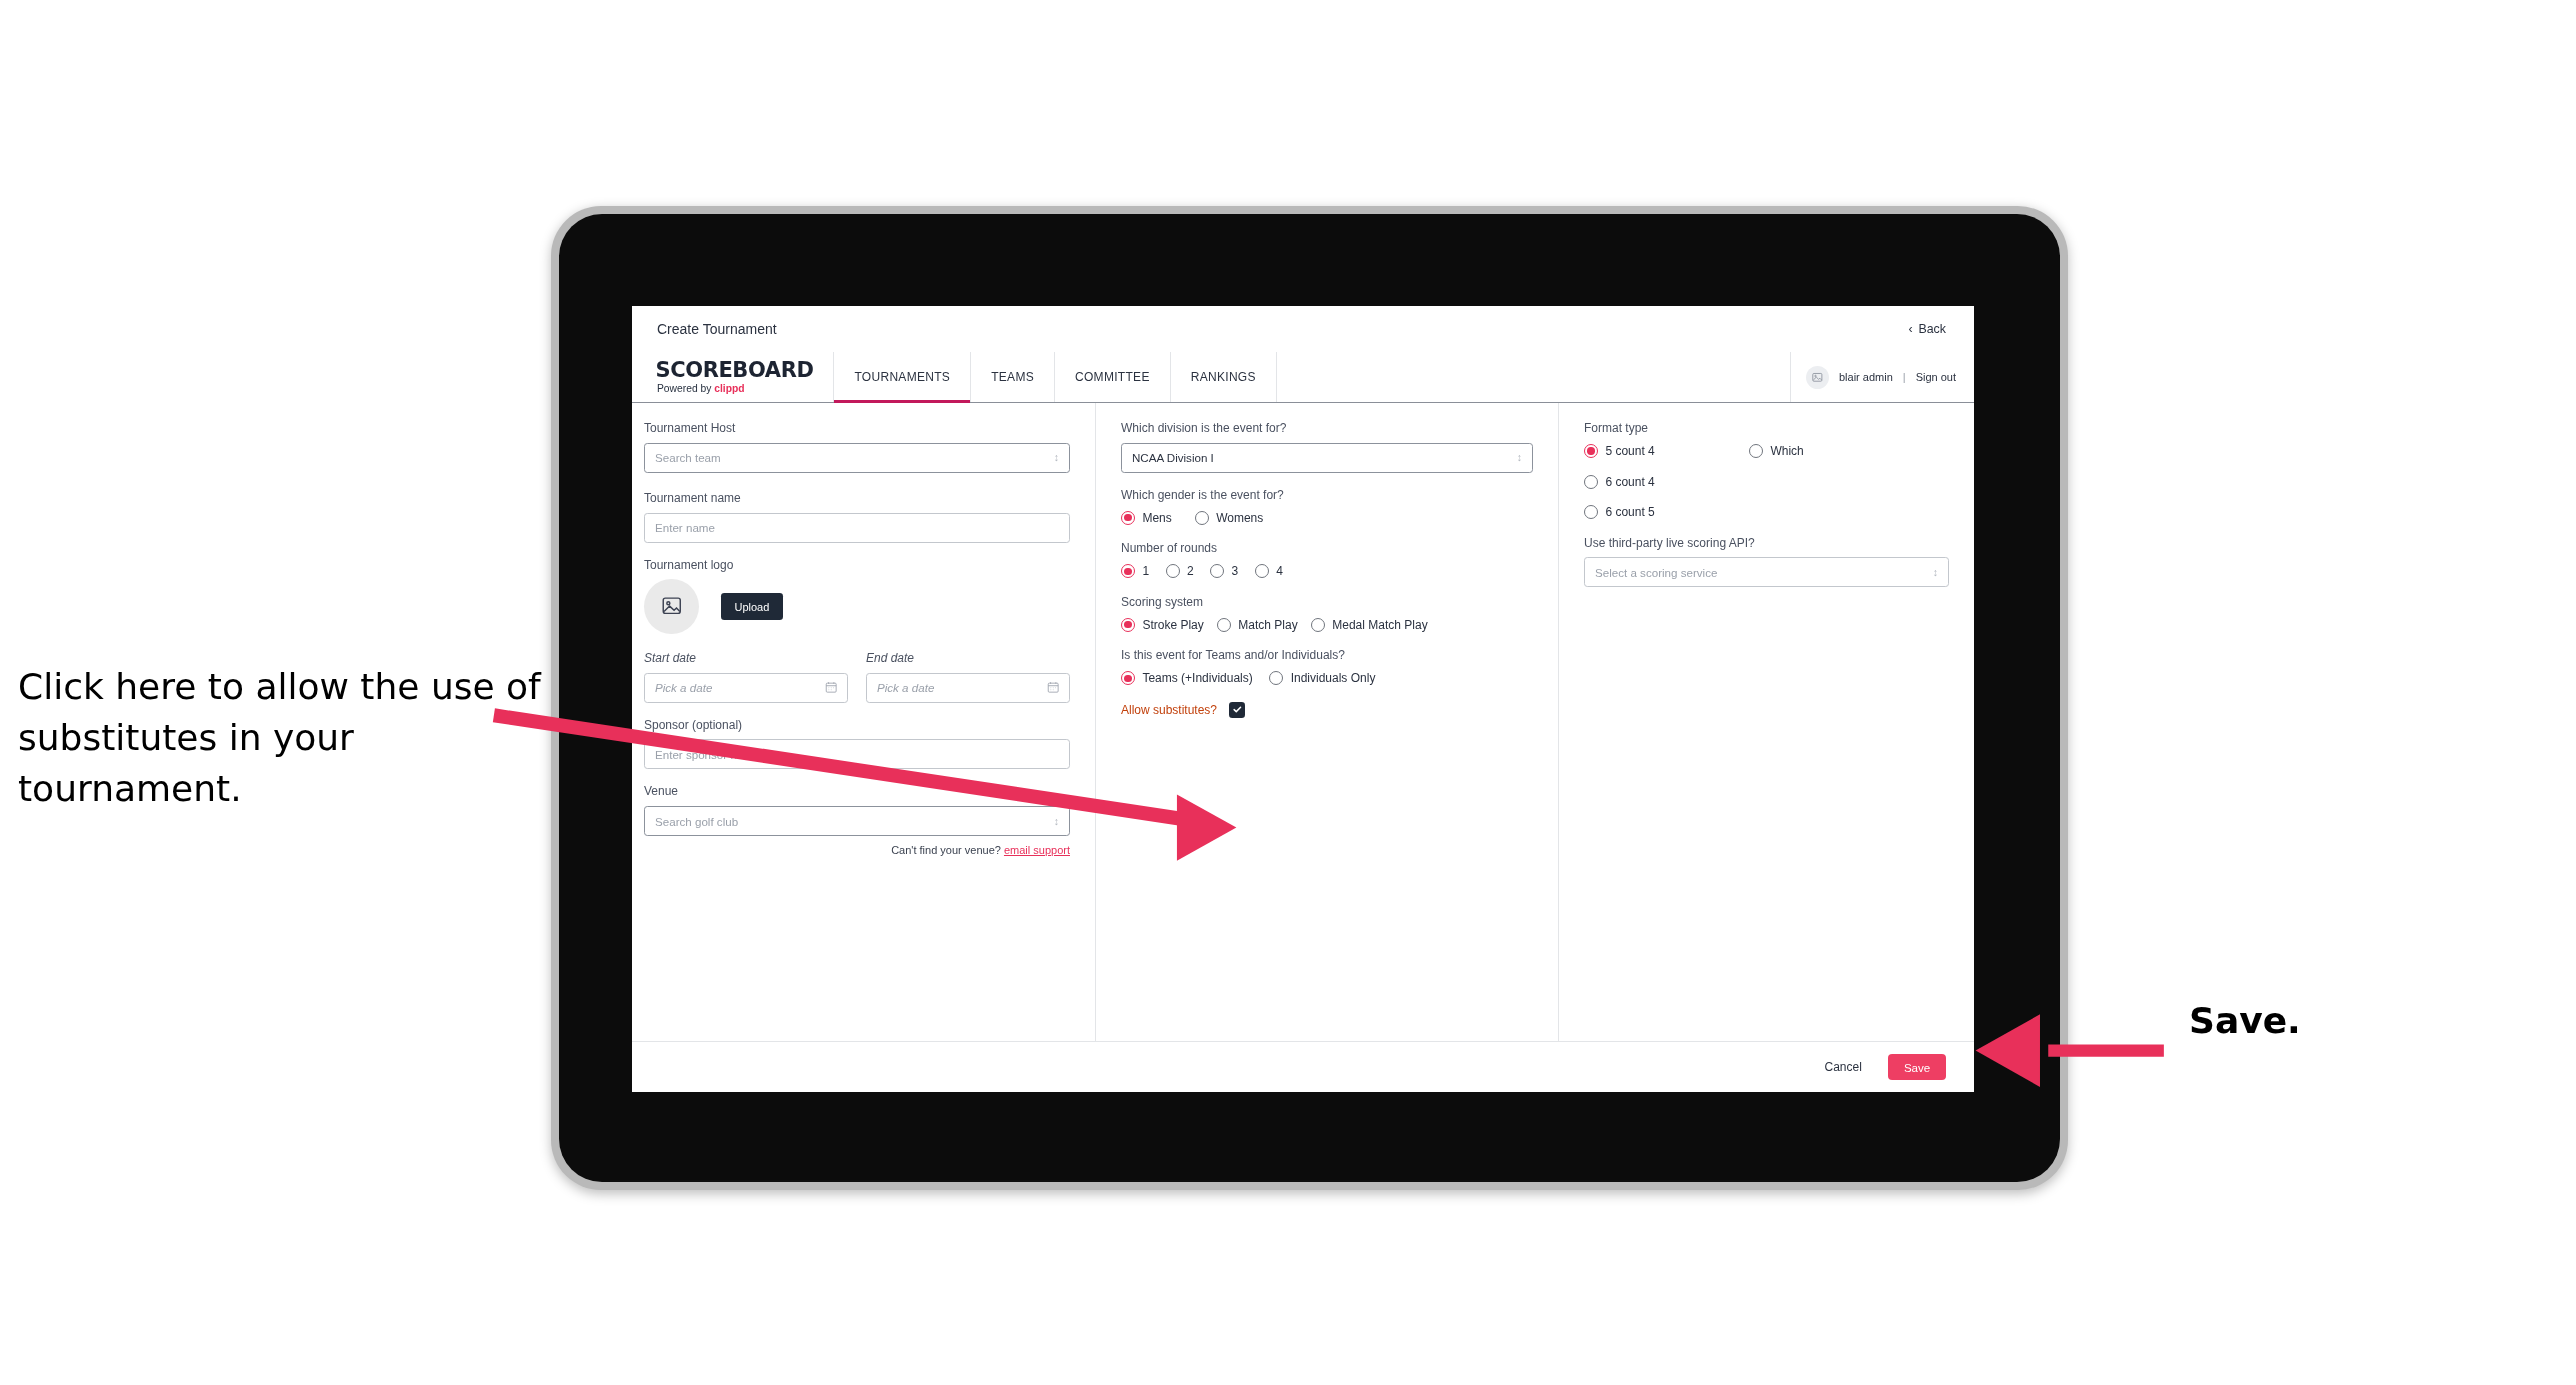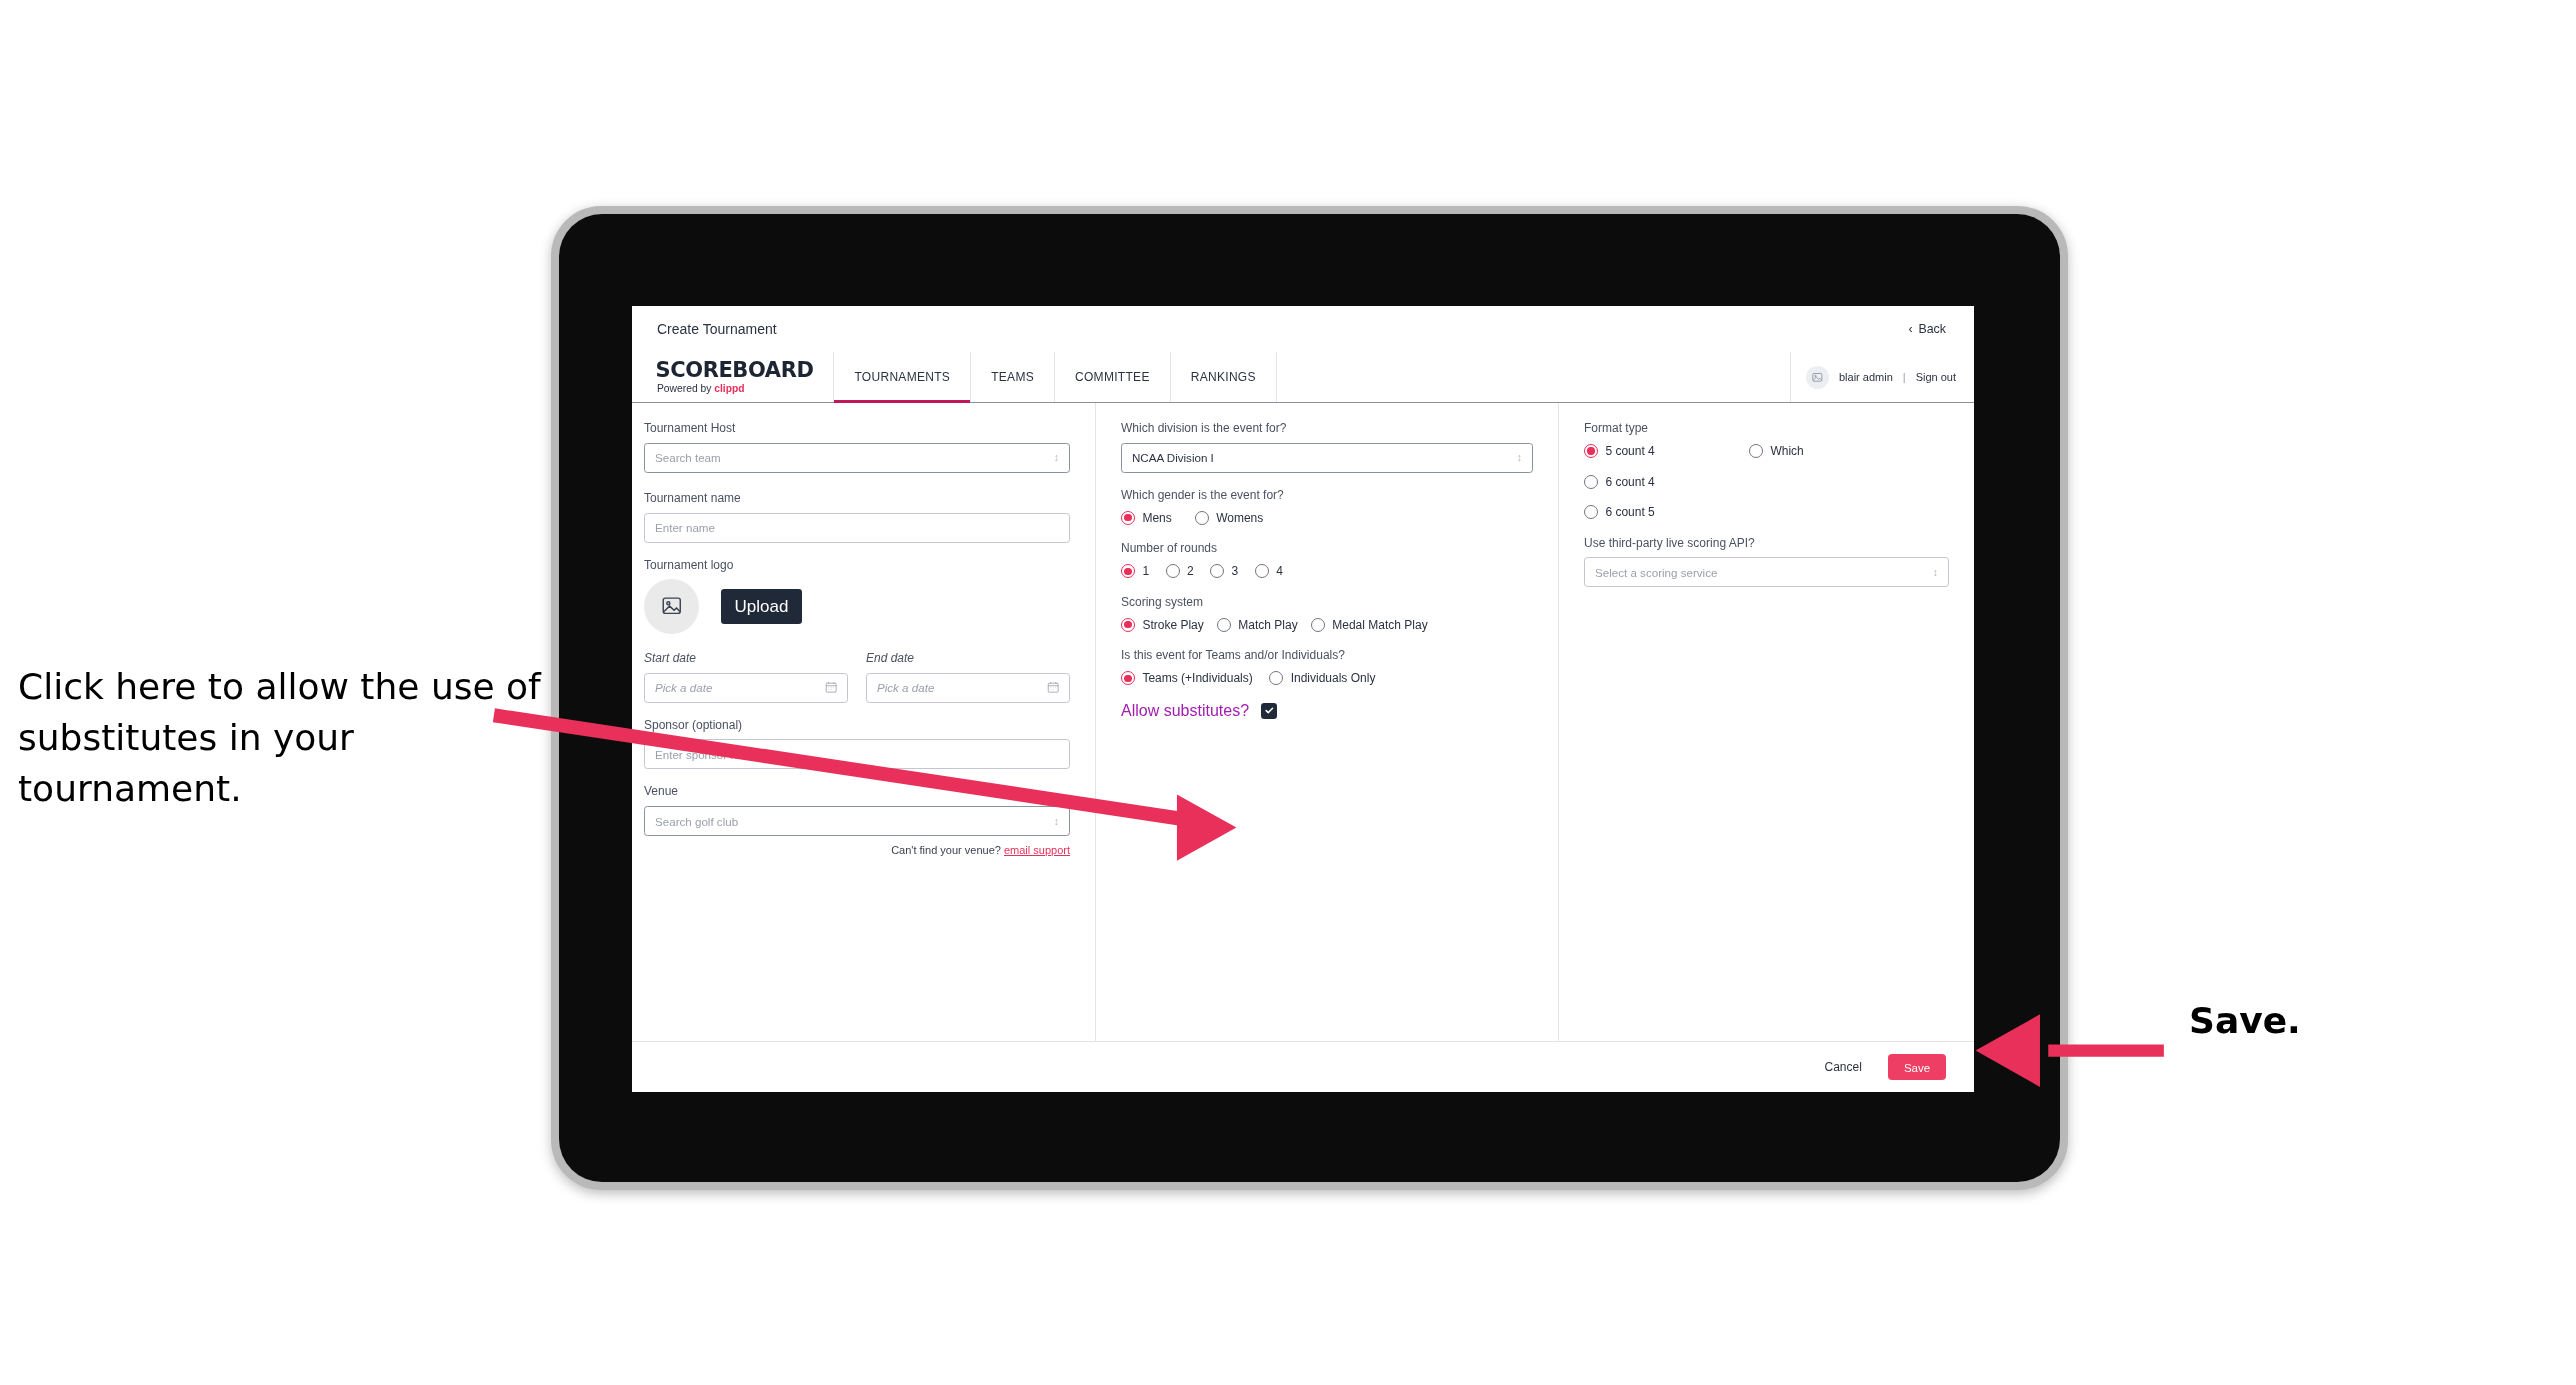--- a/index.html
+++ b/index.html
@@ -169,21 +169,21 @@
   
   #logo-row{ display:flex; align-items:center; gap:21.5px; margin-bottom:16.5px;}
   #logo-circle{
     width:55px;height:55px;border-radius:50%;
     background:#eaeaea;
     display:flex;align-items:center;justify-content:center;
   }
   #upload-btn{
     background:#1f2937;
     color:#fff;
-    font-size:17px;
+    font-size:11px;
     border-radius:3.3px;
     padding:7.4px 14px;
     cursor:pointer;
   }
 
   
   #dates-row{ display:flex; gap:18px; margin-bottom:15px; }
   .date-col{ flex:1;font-style:italic; }
   .cal-ic{ margin-left:auto; color:#9aa0aa; display:flex; align-items:center; }
 
@@ -215,21 +215,21 @@
   .gap28 > .radio-item + .radio-item{ margin-left:23px; }
   .gap20 > .radio-item + .radio-item{ margin-left:16.5px; }
   .gap16 > .radio-item + .radio-item{ margin-left:13.2px; }
 
   
   .fmt-row{ display:flex; align-items:center; margin-bottom:16.5px; }
   .fmt-left{ width:165px; }
 
   
   #subs-row{ display:flex; align-items:center; gap:11.6px; margin-top:3.3px; }
-  #subs-label{ font-size:16px; color:#a21caf; }
+  #subs-label{ font-size:12px; color:#c2410c; }
   #subs-check{
     width:16.5px;height:16.5px;border-radius:3.3px;
     background:#1f2937;
     display:flex;align-items:center;justify-content:center;
     cursor:pointer;
   }
 
   
   #form-footer{
     position:absolute;

